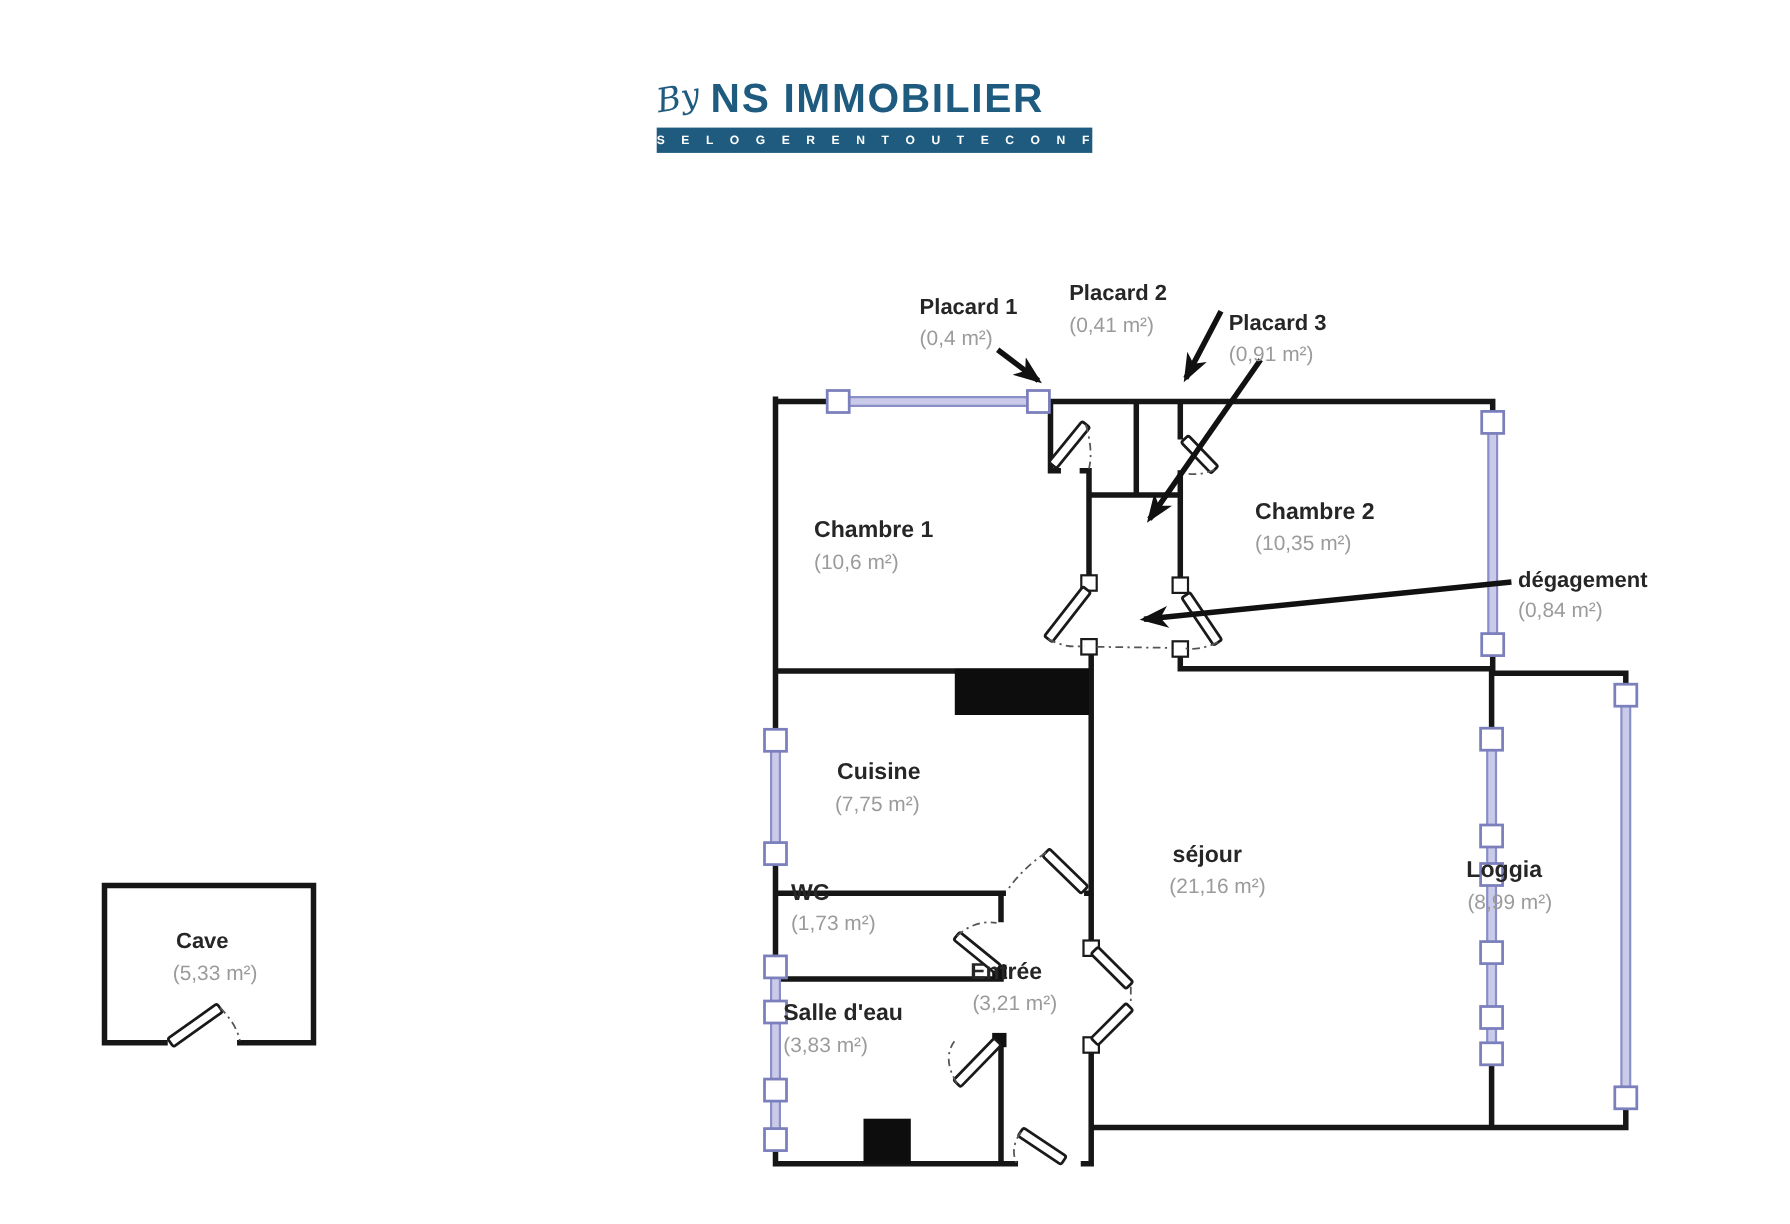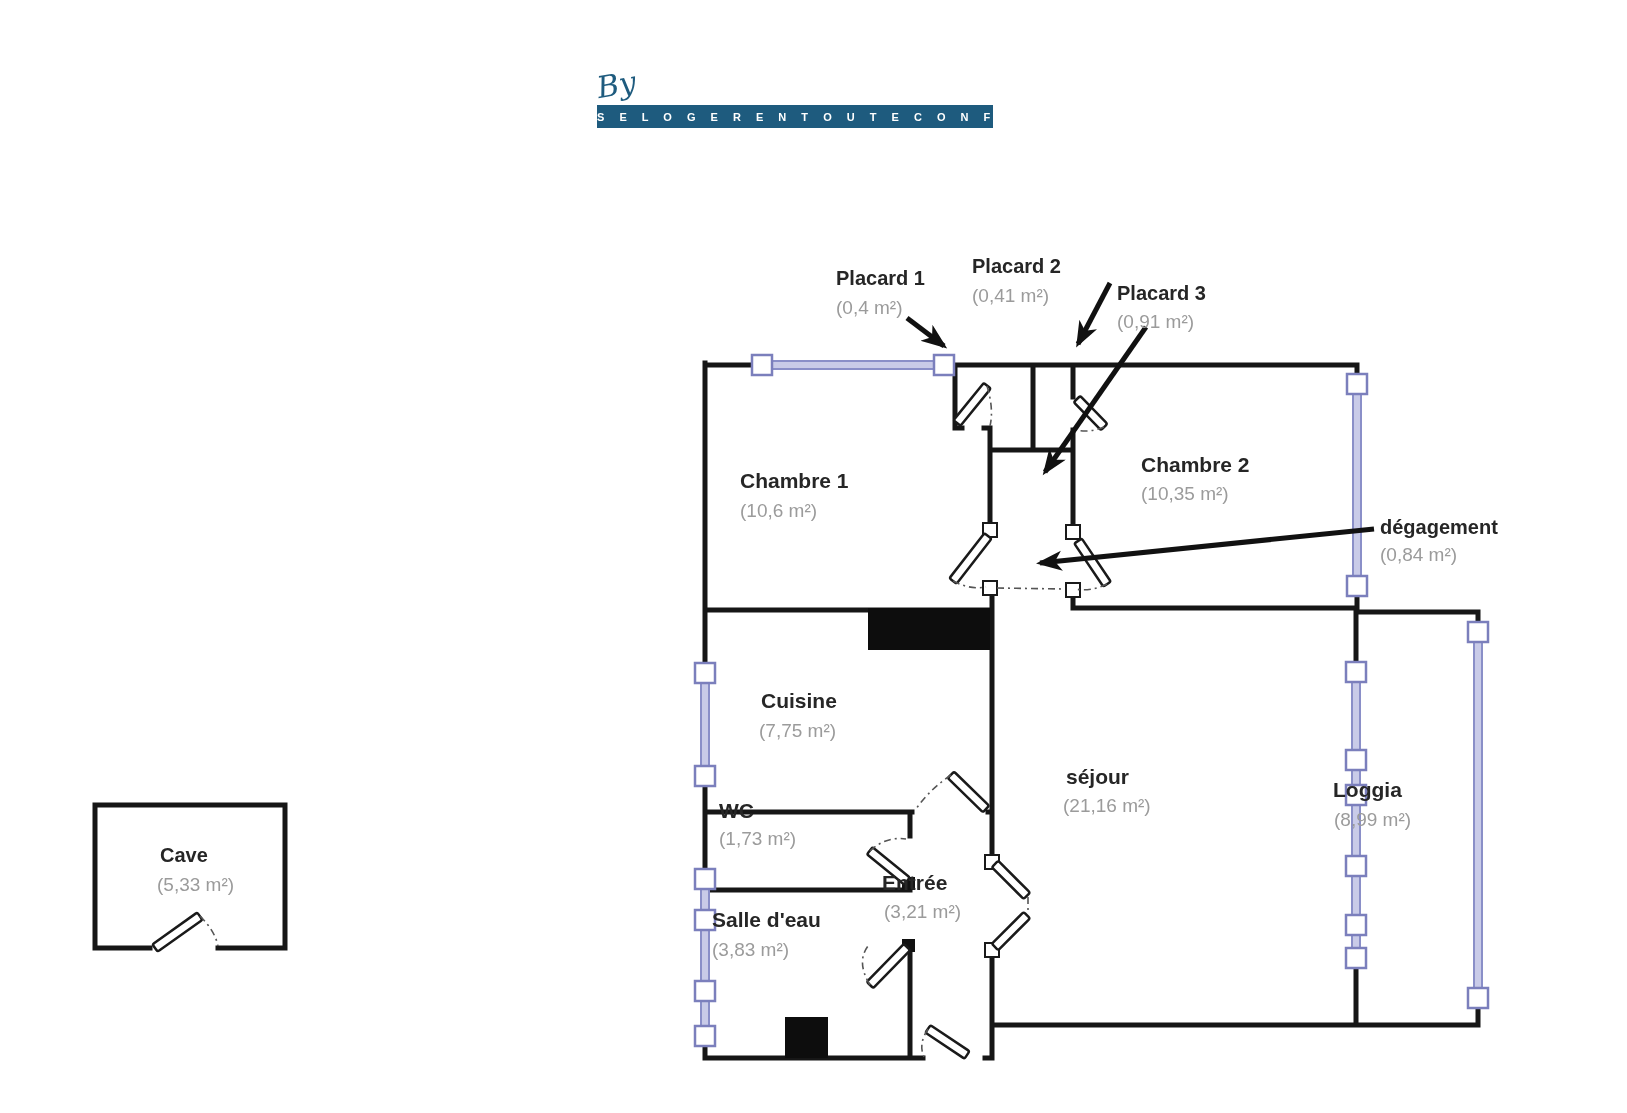--- a/index.html
+++ b/index.html
@@ -32,20 +32,21 @@
   .rarea{font-family:"Liberation Sans",sans-serif;font-size:19px;fill:#9b9b9b;}
 </style>
 </head>
 <body>
 
 <div class="page">
 
   <div class="logo">
     <div class="logo-row">
       <span class="brand-by">By</span>
+      <span class="brand-name">NS IMMOBILIER</span>
     </div>
     <div class="brand-banner">S E   L O G E R   E N   T O U T E   C O N F I A N C E</div>
   </div>
 
   <svg width="1627" height="1113" viewBox="0 0 1627 1113">
 
     <defs>
       <marker id="ah" markerUnits="userSpaceOnUse" markerWidth="30" markerHeight="24" refX="22" refY="10" orient="auto">
         <path d="M0,0 L26,10 L0,20 L7,10 Z" fill="#111"></path>
       </marker>

